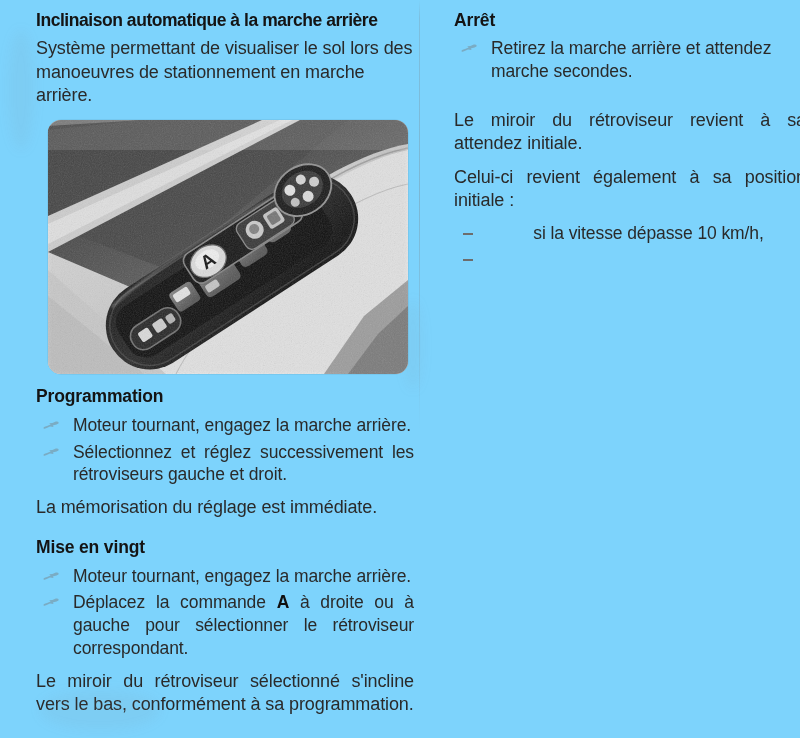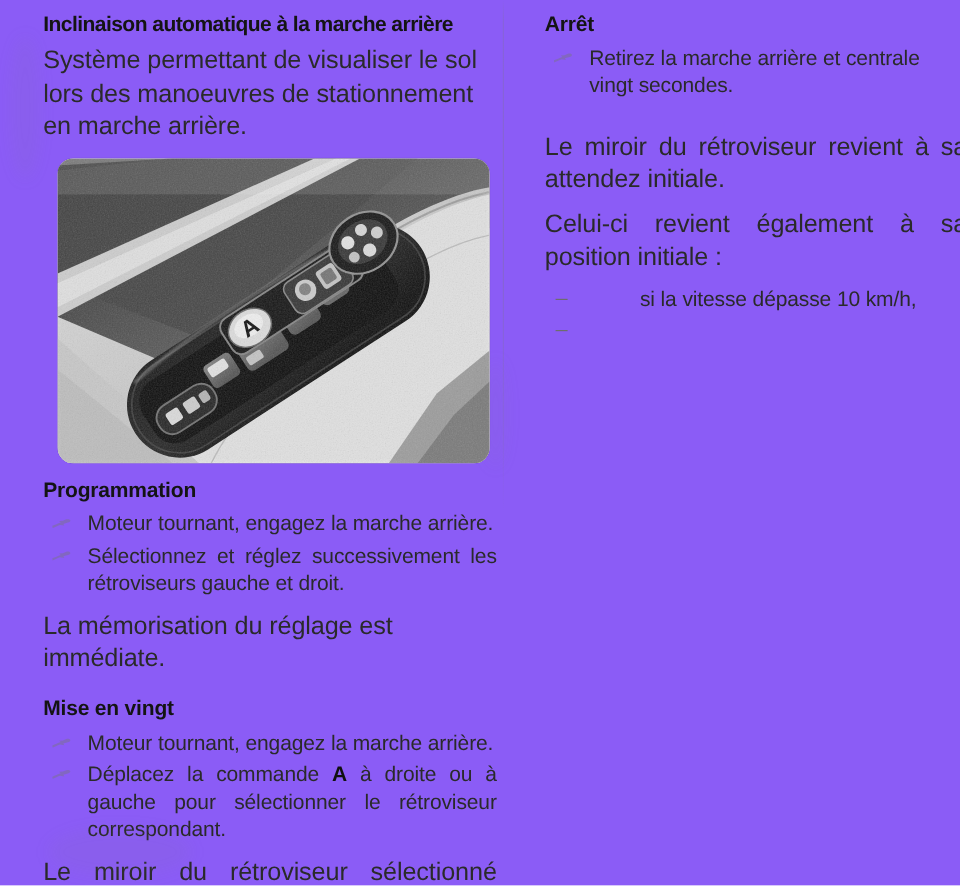--- a/index.html
+++ b/index.html
@@ -15,21 +15,21 @@
     overflow: hidden;
     font-family: "Liberation Sans", "DejaVu Sans", sans-serif;
     color: #1b1b1b;
     -webkit-font-smoothing: none;
   }
 
   
   .page {
     position: absolute;
     inset: 0;
-    background: #8b5cf6;
+    background: #7dd3fc;
   }
   .col-rule {
     position: absolute;
     left: 419px;
     top: 0;
     width: 1px;
     height: 430px;
     background: linear-gradient(to bottom,
         rgba(120,120,120,0.00) 0px,
         rgba(120,120,120,0.22) 18px,
@@ -56,21 +56,21 @@
     font-size: 17.5px;
     font-weight: bold;
     line-height: 1.16;
     letter-spacing: -0.15px;
     margin: 0 0 7px 0;
     color: #141414;
   }
   h2.heading.tight { letter-spacing: -0.45px; }
 
   p.para {
-    font-size: 21px;
+    font-size: 18px;
     line-height: 1.30;
     margin: 0;
     letter-spacing: -0.1px;
     color: #2a2a2a;
   }
   p.para.justify {
     text-align: justify;
     text-align-last: left;
   }
 
@@ -377,21 +377,21 @@
 
     <ul class="hand-list">
       <li>
         <span class="hand-marker">
           <svg viewBox="0 0 16 9" width="16" height="9" xmlns="http://www.w3.org/2000/svg">
             <path d="M0.6 6.2 C3 5.2 5 4.4 7.6 3.4 L6.2 2.2 L9.4 2.0 L12.2 0.8
                      C13.6 0.4 15.2 0.6 15.6 1.6 C15.9 2.5 14.8 3.2 13.6 3.5
                      L9.8 4.6 L10.6 6.0 L7.0 5.4 C4.6 6.4 2.6 7.2 0.8 8.0 Z" fill="#777777"></path>
           </svg>
         </span>
-        <span>Retirez la marche arrière et centrale vingt secondes.</span>
+        <span>Retirez la marche arrière et attendez marche secondes.</span>
       </li>
     </ul>
 
     <div class="spacer-8"></div>
 
 
     <div class="spacer-8"></div>
 
 
     <div class="spacer-6"></div>

